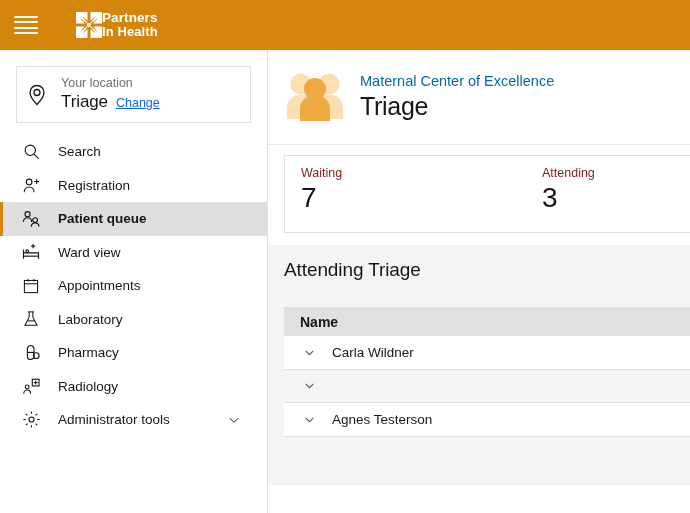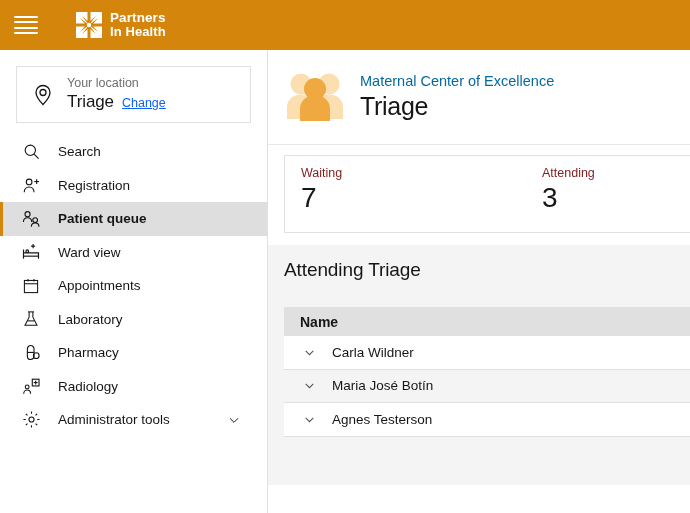--- a/index.html
+++ b/index.html
@@ -25,38 +25,38 @@
     cursor: pointer;
   }
   .hamburger span { display: block; height: 2px; width: 100%; background: #ffffff; border-radius: 1px; }
 
   .brand { display: flex; align-items: center; margin-left: 28px; }
   .brand-mark {
     width: 26px; height: 26px; flex: none;
     position: relative;
   }
   .brand-text {
-    margin-left: 8px; color: #ffffff; line-height: 1.08;
+    color: #ffffff; line-height: 1.08;
   }
   .brand-text .l1 { font-size: 13.5px; font-weight: bold; letter-spacing: .1px; display:block; }
   .brand-text .l2 { font-size: 13px; font-weight: bold; letter-spacing: .1px; display:block; }
 
   
   .sidebar {
     position: absolute; top: 50px; left: 0;
     width: 268px; height: 463px;
     background: #ffffff;
     border-right: 1px solid #e0e0e0;
   }
   .loc-card {
     margin: 16px 16px 12px 16px;
     border: 1px solid #e0e0e0;
     height: 57px;
     display: flex; align-items: center;
-    padding-left: 14px;
+    padding-left: 8px;
     background: #fff;
   }
   .loc-pin { width: 24px; height: 24px; flex: none; margin-right: 12px; }
   .loc-lines { line-height: 1.2; }
   .loc-label { font-size: 12.5px; color: #6f6f6f; display: block; margin-bottom: 1px; }
   .loc-row { display: flex; align-items: baseline; }
   .loc-value { font-size: 17px; color: #161616; letter-spacing: -.1px; }
   .loc-change {
     font-size: 12.5px; color: #0f62fe; text-decoration: underline;
     margin-left: 8px; cursor: pointer;
@@ -356,21 +356,20 @@
         </span>
         <span class="tname">Carla Wildner</span>
       </div>
 
       <div class="trow alt">
         <span class="chev">
           <svg width="13" height="13" viewBox="0 0 24 24" fill="none" stroke="#525252" stroke-width="1.9">
             <polyline points="5,9 12,16 19,9"></polyline>
           </svg>
         </span>
-        <span class="tname">Maria José Botín</span>
       </div>
 
       <div class="trow">
         <span class="chev">
           <svg width="13" height="13" viewBox="0 0 24 24" fill="none" stroke="#525252" stroke-width="1.9">
             <polyline points="5,9 12,16 19,9"></polyline>
           </svg>
         </span>
         <span class="tname">Agnes Testerson</span>
       </div>

